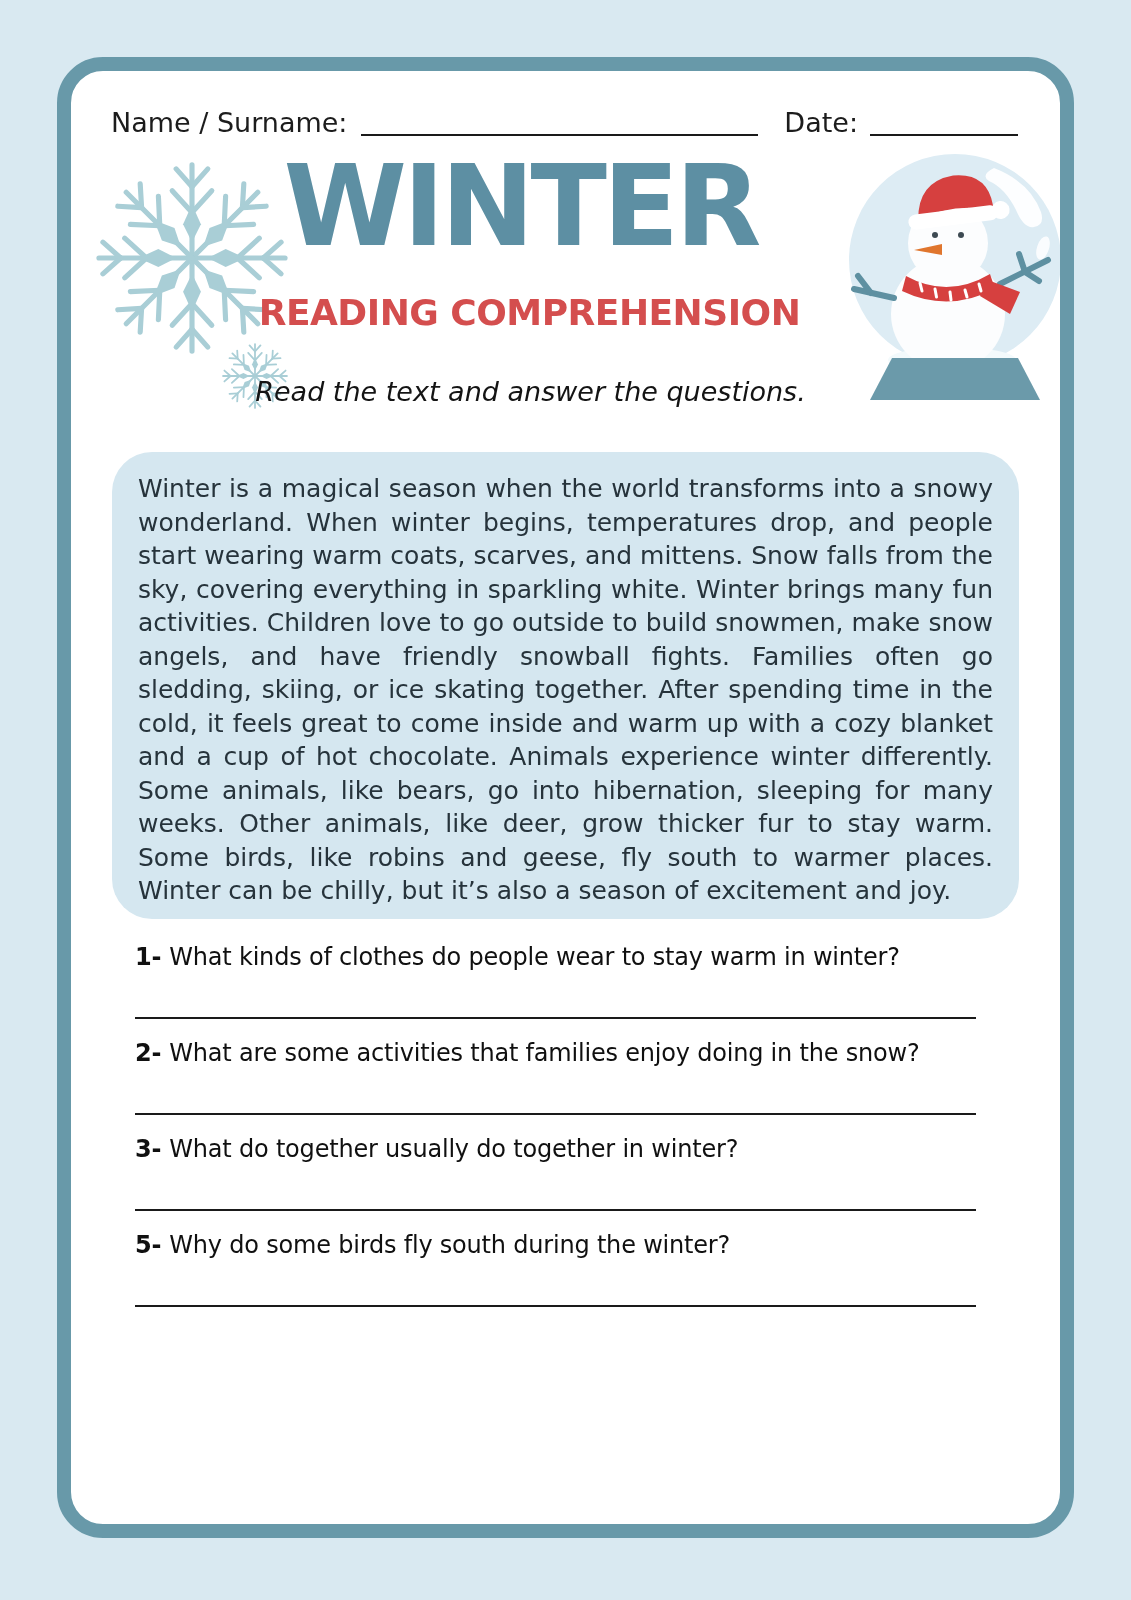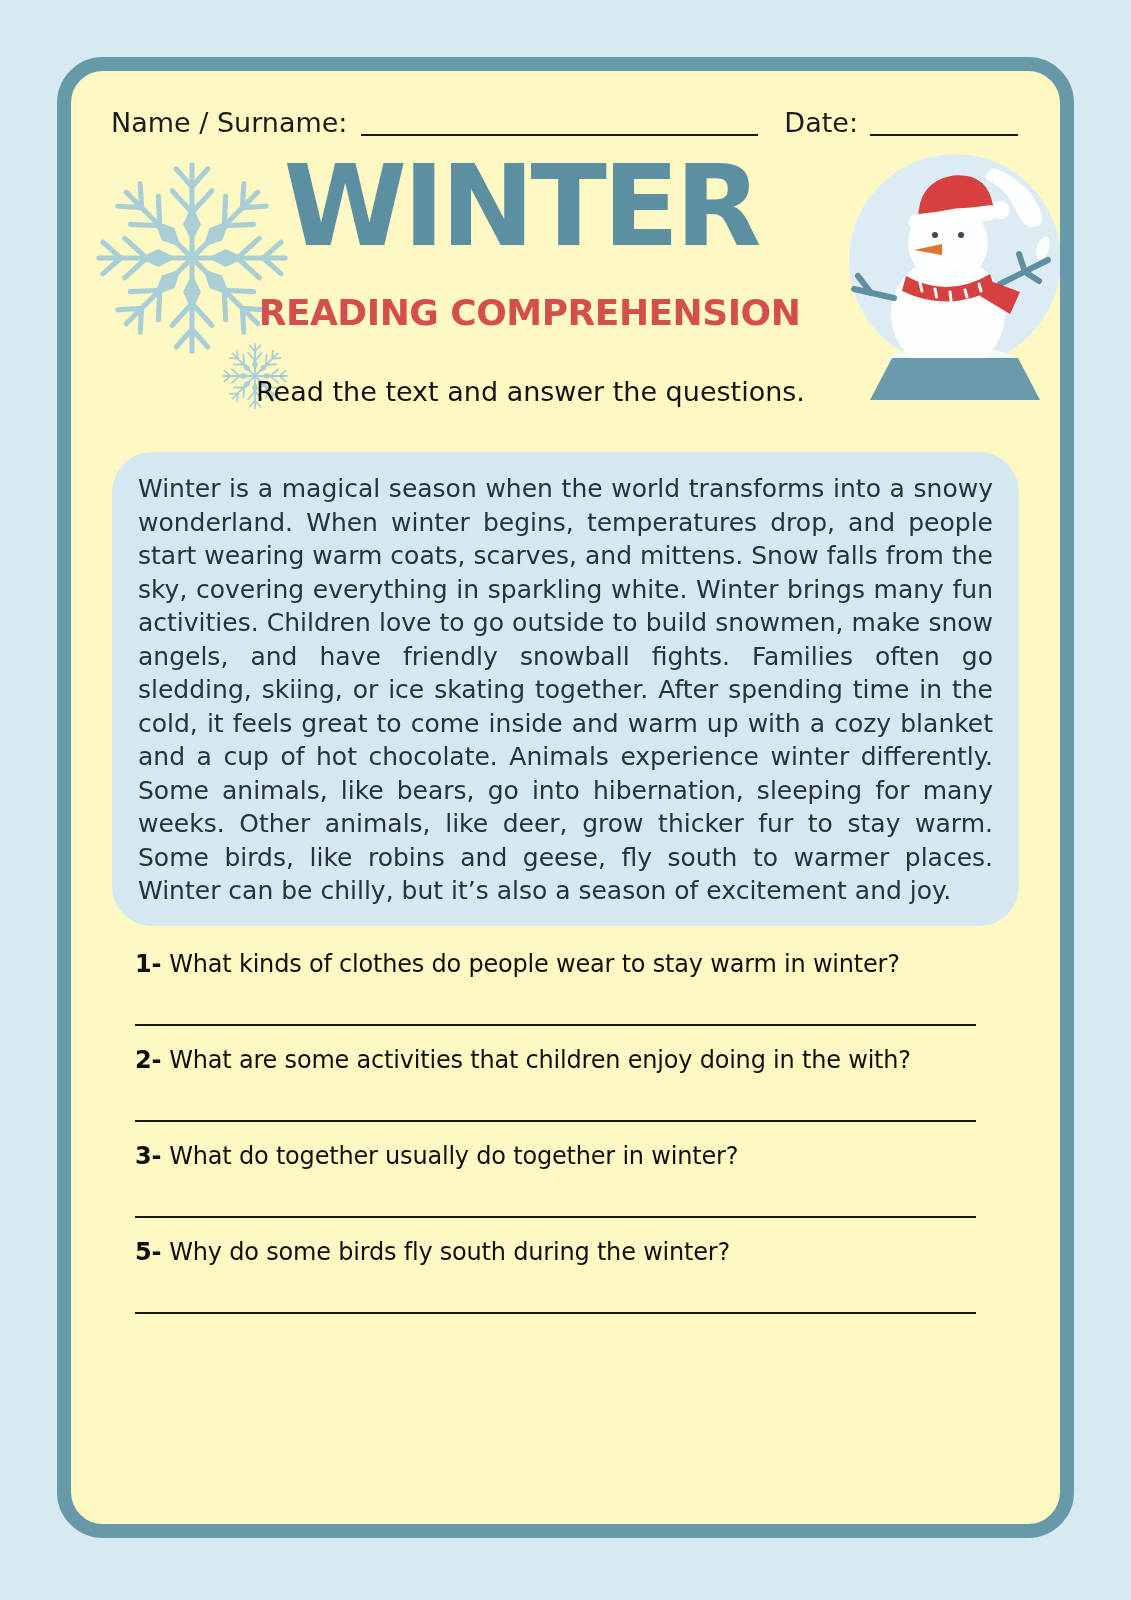--- a/index.html
+++ b/index.html
@@ -4,21 +4,21 @@
 <style>
   html,body{margin:0;padding:0;}
   body{
     width:1131px;height:1600px;position:relative;
     background:#d9e9f1;
     font-family:"DejaVu Sans","Liberation Sans",sans-serif;
     overflow:hidden;
   }
   .card{
     position:absolute;left:57px;top:57px;width:1017px;height:1481px;
-    box-sizing:border-box;background:#fef9c3;
+    box-sizing:border-box;background:#ffffff;
     border:14px solid #6899a9;border-radius:46px;overflow:hidden;
   }
   .card-inner{position:relative;width:100%;height:100%;}
 
   
   .header-row{
     display:flex;align-items:flex-end;
     padding:36px 42px 0 40px;
     font-size:27px;color:#1c1c1c;
   }
@@ -33,30 +33,30 @@
     font-size:112px;font-weight:bold;letter-spacing:-4px;line-height:1;
     color:#5d8fa3;
   }
   .hero-subtitle{
     position:absolute;top:152px;left:0;right:72px;text-align:center;
     font-size:36px;font-weight:bold;letter-spacing:-0.5px;
     color:#d44e4e;
   }
   .hero-instruction{
     position:absolute;top:236px;left:0;right:70px;text-align:center;
-    font-size:27px;color:#141414;
+    font-size:27px;color:#141414;font-style:italic;
   }
   .flake-large{position:absolute;left:22px;top:14px;width:198px;height:208px;}
   .flake-small{position:absolute;left:150px;top:200px;width:68px;height:72px;}
   .snowglobe{position:absolute;right:-6px;top:8px;width:222px;height:264px;}
 
   
   .passage{
     margin:0 41px;background:#d5e7f0;border-radius:40px;
-    padding:20px 26px 18px 26px;
+    padding:20px 26px 11px 26px;
     font-size:25px;line-height:1.34;text-align:justify;
     color:#26333b;
   }
 
   
   .questions{margin:22px 62px 0 64px;}
   .q{margin-top:20px;}
   .q:first-child{margin-top:24px;}
   .q-text{font-size:24px;letter-spacing:-0.2px;color:#101010;white-space:nowrap;}
   .q-num{font-weight:bold;margin-right:8px;}
@@ -153,21 +153,21 @@
     </div>
 
     <div class="questions">
 
       <div class="q">
         <div class="q-text"><span class="q-num">1-</span><span>What kinds of clothes do people wear to stay warm in winter?</span></div>
         <div class="answer-line"></div>
       </div>
 
       <div class="q">
-        <div class="q-text"><span class="q-num">2-</span><span>What are some activities that children enjoy doing in the with?</span></div>
+        <div class="q-text"><span class="q-num">2-</span><span>What are some activities that families enjoy doing in the snow?</span></div>
         <div class="answer-line"></div>
       </div>
 
       <div class="q">
         <div class="q-text"><span class="q-num">3-</span><span>What do together usually do together in winter?</span></div>
         <div class="answer-line"></div>
       </div>
 
 
       <div class="q">

